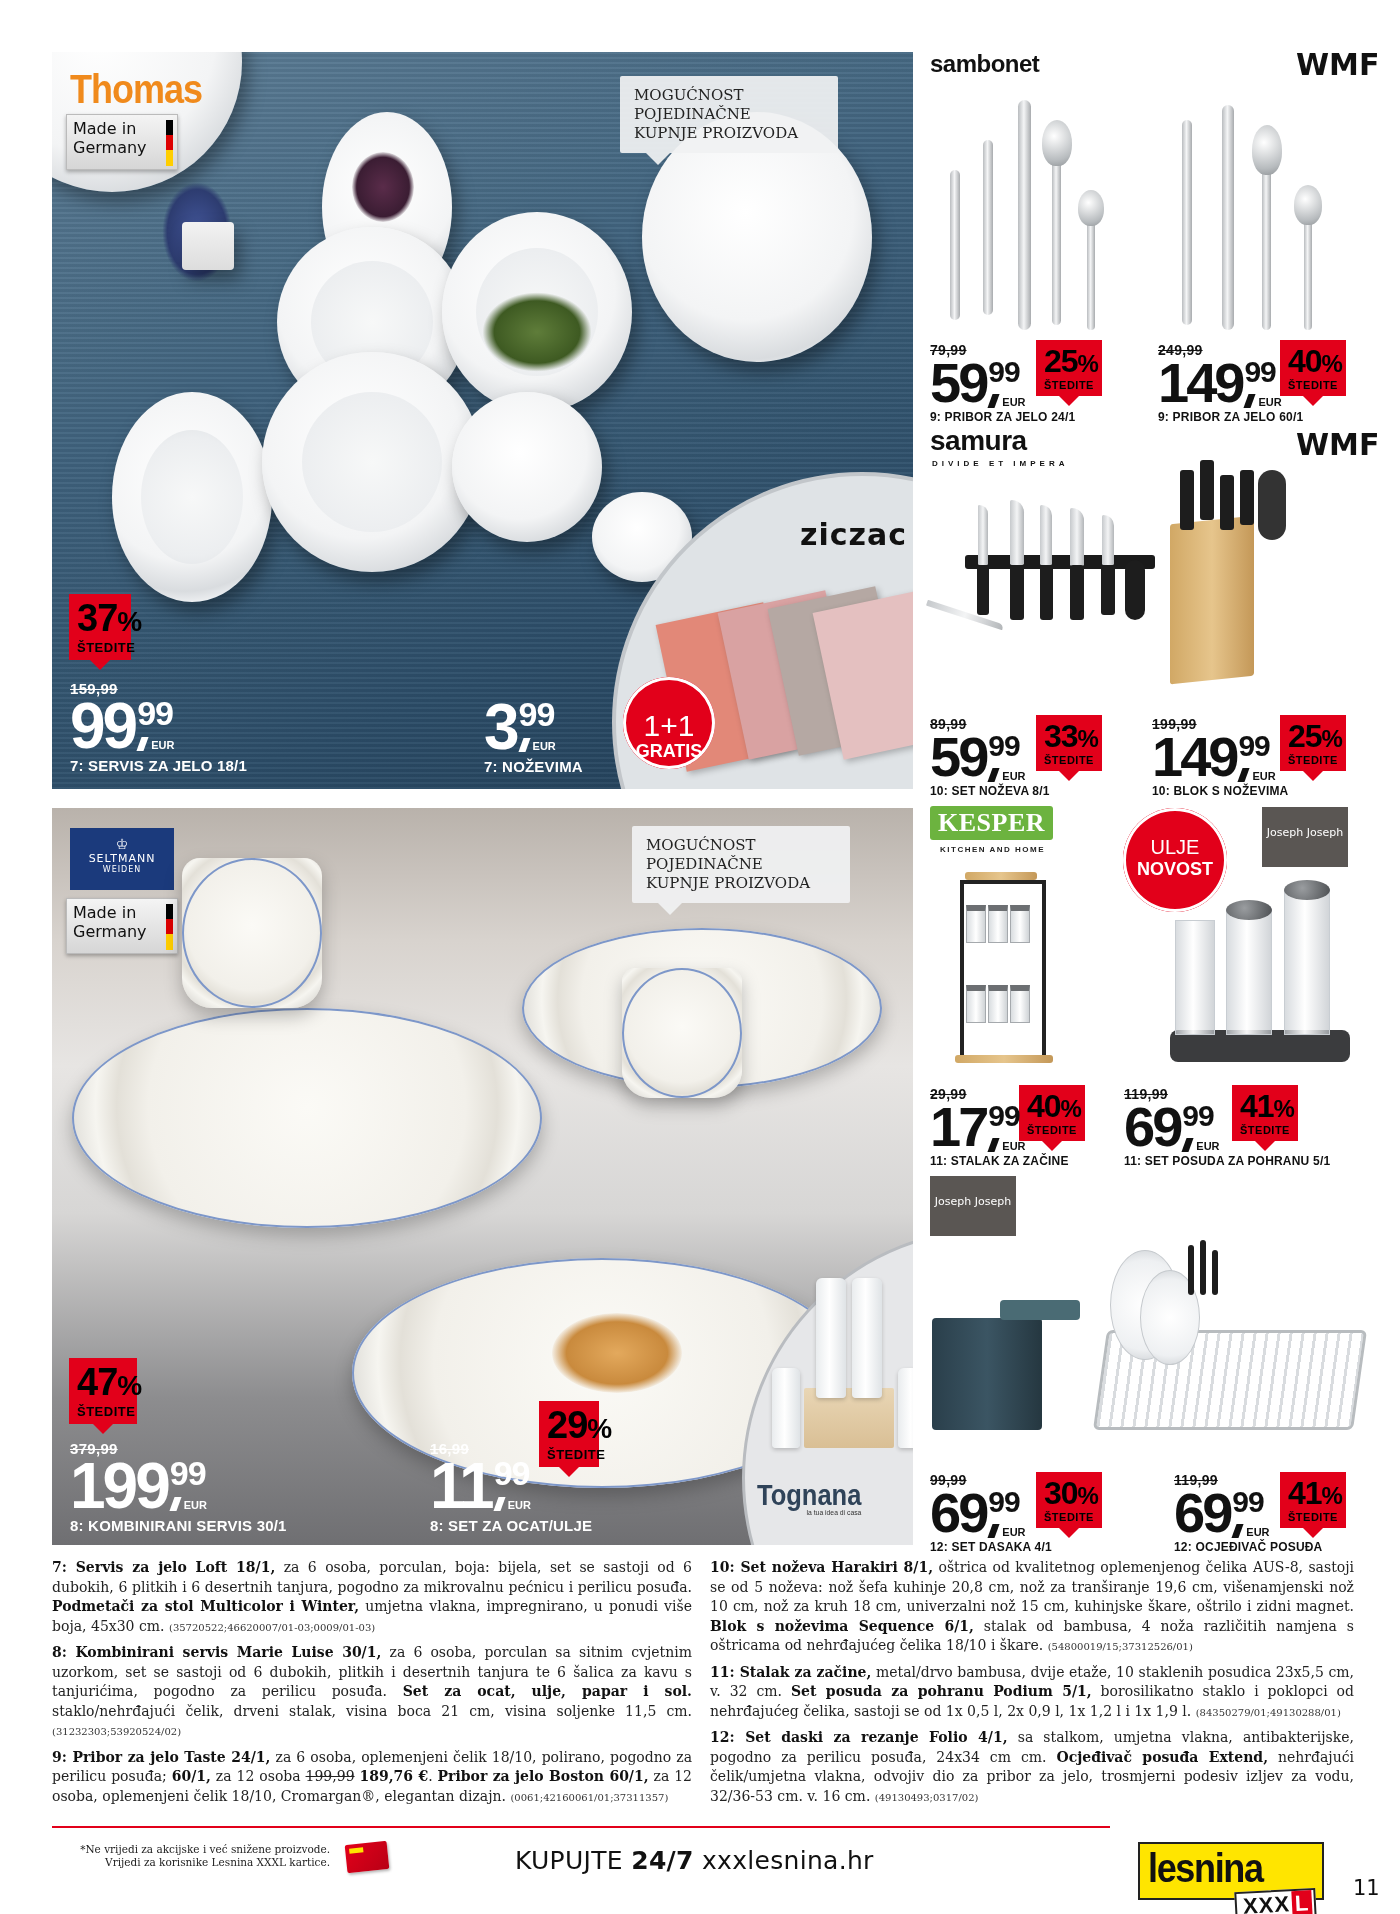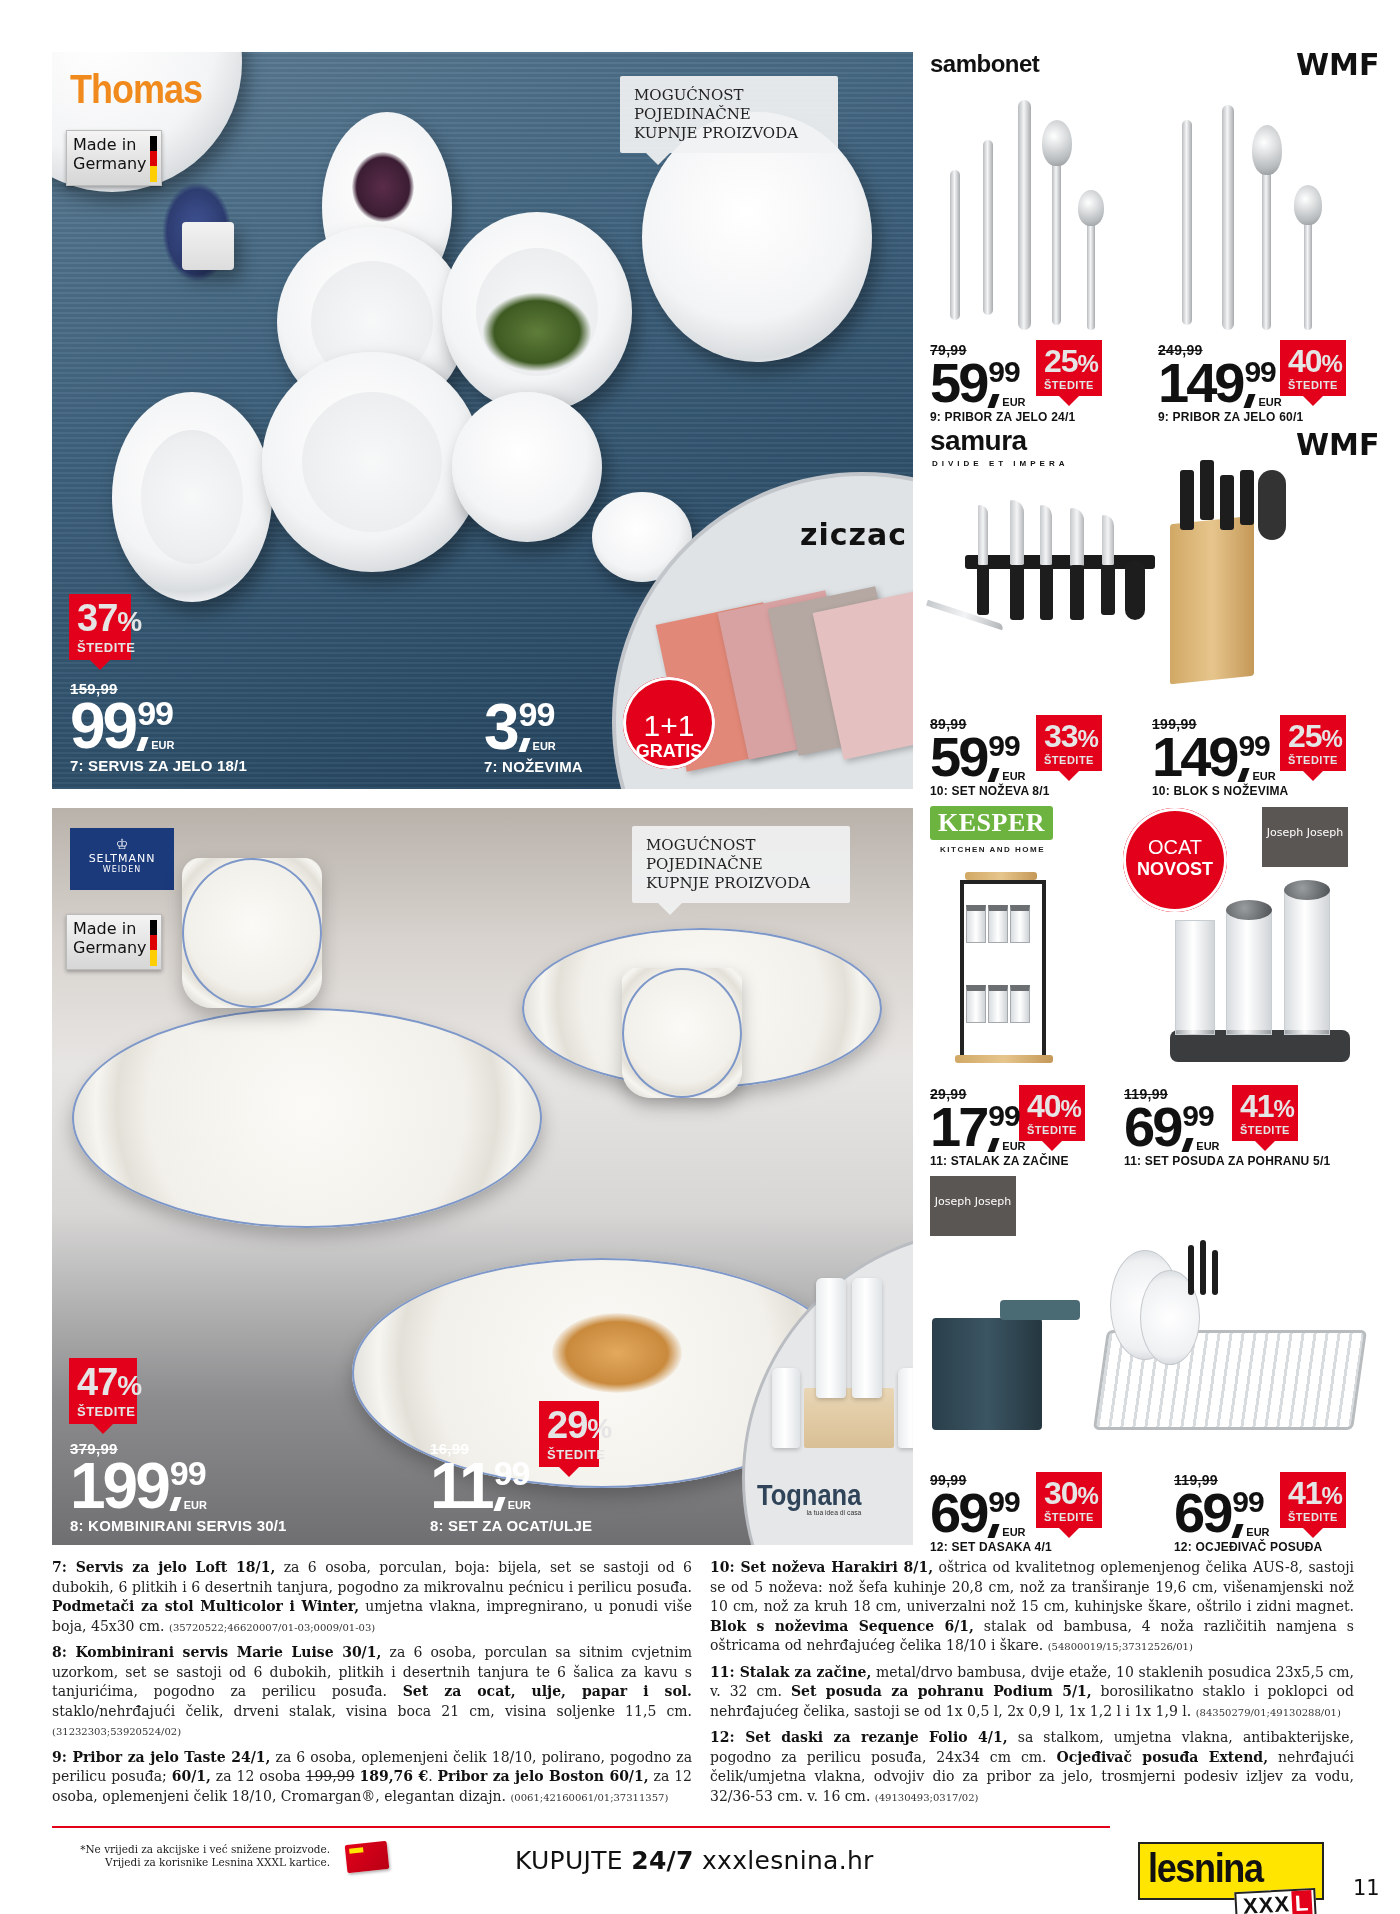--- a/index.html
+++ b/index.html
@@ -16,27 +16,27 @@
       linear-gradient(160deg, #5e7f97 0%, #3f627d 40%, #2c4d68 75%, #223f58 100%);
     overflow: hidden;
   }
   .plate { position: absolute; border-radius: 50%; background: radial-gradient(circle at 45% 40%, #ffffff 0%, #f3f4f5 55%, #d9dcdf 75%, #eceef0 82%, #c8ccd0 100%); box-shadow: 6px 10px 18px rgba(0,0,0,0.35); }
   .plate.inner::after { content: ""; position: absolute; inset: 18%; border-radius: 50%; background: radial-gradient(circle, #f7f8f8 0%, #eceef0 70%, #dfe2e5 100%); }
   .herbs { position: absolute; border-radius: 50%; }
 
   .corner-plate { left: -70px; top: -120px; width: 260px; height: 260px; }
   .brand-thomas { position: absolute; left: 18px; top: 16px; font: bold 36px "Liberation Sans", sans-serif; color: #f08a1c; letter-spacing: -1px; transform: scaleY(1.15); }
 
-  .made-in { position: absolute; width: 96px; height: 56px; background: linear-gradient(#f4f4f4, #d6d6d6); border: 1px solid #bbb; padding: 4px 0 0 6px; font: 16px "DejaVu Sans", sans-serif; line-height: 19px; color: #111; box-shadow: 0 2px 4px rgba(0,0,0,0.3); margin-top: 16px; }
+  .made-in { position: absolute; width: 112px; height: 56px; background: linear-gradient(#f4f4f4, #d6d6d6); border: 1px solid #bbb; padding: 4px 0 0 6px; font: 16px "DejaVu Sans", sans-serif; line-height: 19px; color: #111; box-shadow: 0 2px 4px rgba(0,0,0,0.3); }
   .made-in .flag { position: absolute; right: 4px; top: 5px; width: 7px; height: 46px; background: linear-gradient(#000 0 33%, #dd0000 33% 66%, #ffce00 66% 100%); }
 
   .callout { position: absolute; background: rgba(240,241,242,0.93); padding: 10px 14px; font: 15px "DejaVu Serif", serif; line-height: 19px; color: #222; border-radius: 2px; }
   .callout::after { content: ""; position: absolute; left: 26px; bottom: -12px; border: 12px solid transparent; border-top-color: rgba(240,241,242,0.93); border-bottom: 0; }
 
-  .save-badge { position: absolute; background: #e2001a; color: #e5e5e5; padding: 6px 8px 5px; text-align: left; }
+  .save-badge { position: absolute; background: #e2001a; color: #000000; padding: 6px 8px 5px; text-align: left; }
   .save-badge::after { content: ""; position: absolute; left: 50%; bottom: -10px; margin-left: -10px; border: 10px solid transparent; border-top-color: #e2001a; border-bottom: 0; }
   .save-badge .pct { font: bold 32px "Liberation Sans", sans-serif; line-height: 30px; letter-spacing: -1px; }
   .save-badge .pct small { font-size: 24px; }
   .save-badge .lbl { font: bold 11px "Liberation Sans", sans-serif; letter-spacing: 0.5px; }
   .save-badge.lg .pct { font-size: 38px; line-height: 36px; }
   .save-badge.lg .pct small { font-size: 28px; }
   .save-badge.lg .lbl { font-size: 13px; }
 
   .price { position: absolute; }
   .price .old { font: bold 14px "Liberation Sans", sans-serif; text-decoration: line-through; letter-spacing: 0.3px; }
@@ -378,21 +378,21 @@
         <span class="dec">99</span>
         <span class="cur">EUR</span>
       </span>
   </div>
   <div class="name" style="font-size:12px;">10: BLOK S NOŽEVIMA</div>
 </div>
 
 <div class="kesper" style="left:930px;top:806px;font-family:Liberation Serif, serif;">KESPER</div>
 <div class="kesper-sub" style="left:940px;top:845px;">KITCHEN AND HOME</div>
 <div class="novost" style="left:1123px;top:808px;">
-  <div class="a">OCAT</div>
+  <div class="a">ULJE</div>
   <div class="b">NOVOST</div>
 </div>
 <div class="jj" style="left:1262px;top:807px;">Joseph Joseph</div>
 
 <div>
   <div class="block" style="left:965px;top:872px;width:72px;height:8px;"></div>
   <div class="rack-frame" style="left:960px;top:880px;width:86px;height:180px;"></div>
   <div class="rack-jar" style="left:966px;top:905px;"></div>
   <div class="rack-jar" style="left:988px;top:905px;"></div>
   <div class="rack-jar" style="left:1010px;top:905px;"></div>

